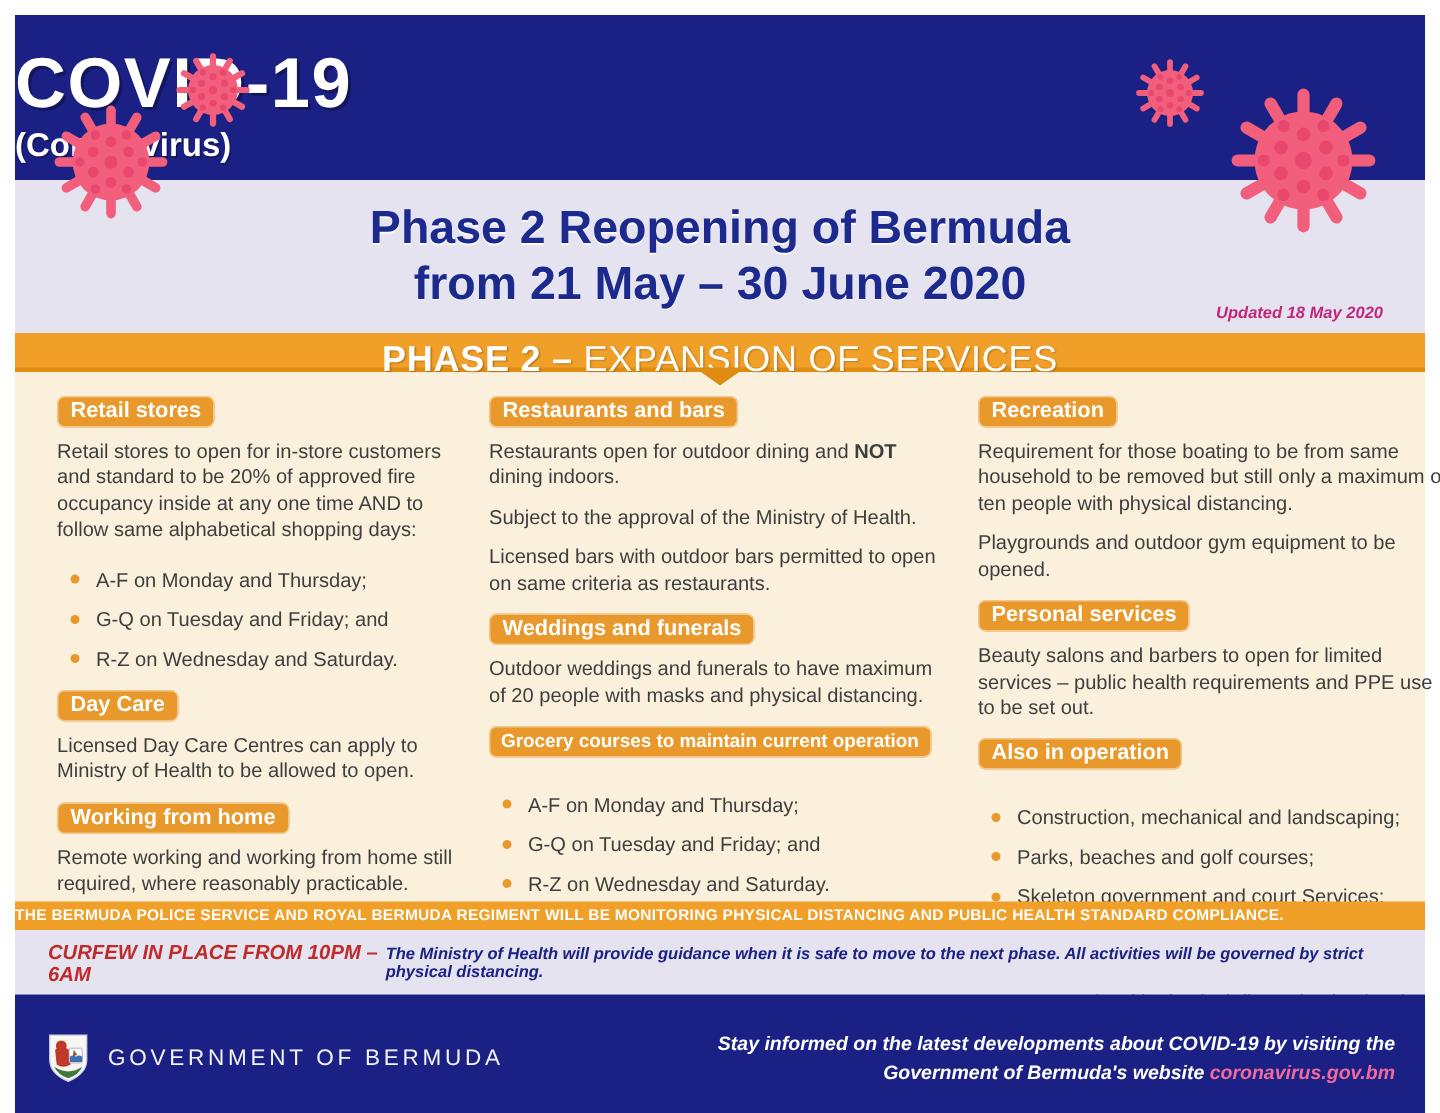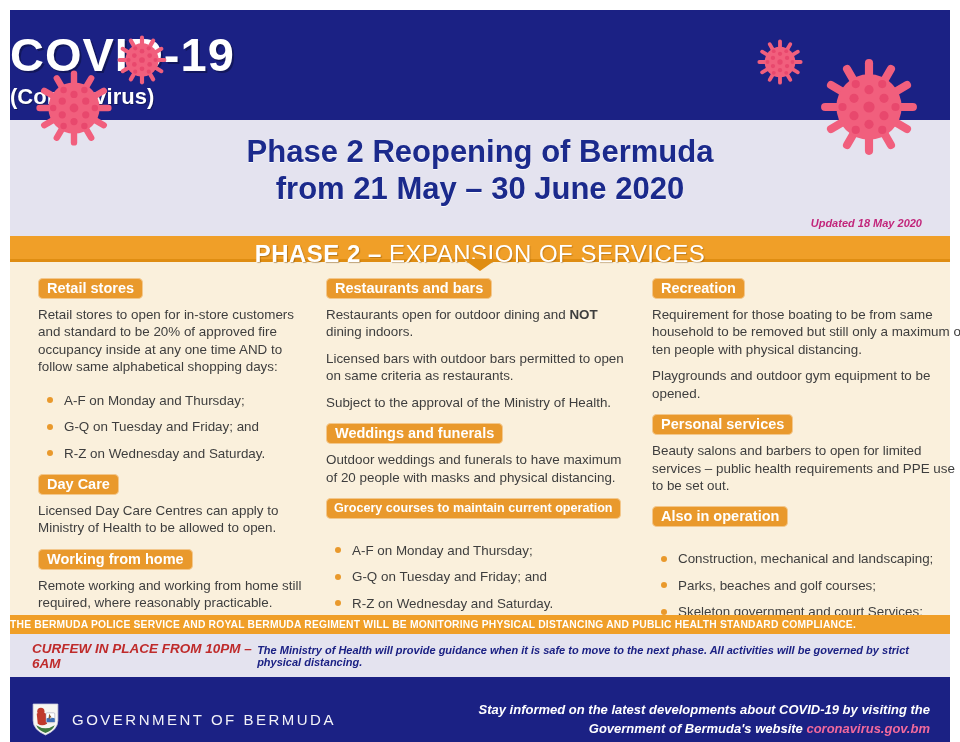--- a/index.html
+++ b/index.html
@@ -8,21 +8,21 @@
 
   .poster { position: relative; width: 960px; height: 742px; background: #fff; padding: 10px 10px 8px 10px; overflow: hidden; }
   .band { position: relative; width: 940px; }
 
   
   .header-band { height: 110px; background: #1b2184; text-align: left; color: #fff; padding-top: 17px; }
   .covid-title { font-size: 47px; font-weight: bold; letter-spacing: 1px; text-shadow: 2px 2px 0 rgba(0,0,0,.30); }
   .covid-sub   { font-size: 22px; font-weight: bold; margin-top: 2px; text-shadow: 1px 1px 0 rgba(0,0,0,.30); }
 
   
-  .subheader-band { height: 116px; background: #e4e3ef; text-align: center; padding-top: 13px; }
+  .subheader-band { height: 102px; background: #e4e3ef; text-align: center; padding-top: 13px; }
   .phase-title { color: #1b2a8c; font-size: 31px; font-weight: bold; line-height: 37px; text-shadow: 0 1px 0 rgba(255,255,255,.8); }
   .updated { position: absolute; right: 28px; bottom: 7px; color: #c2267b; font-size: 11px; font-weight: bold; font-style: italic; }
 
   
   .banner-band { height: 26px; background: #f09f28; border-bottom: 3px solid #df8d12; color: #fff;
                  text-align: center; line-height: 35px; font-size: 24px; letter-spacing: .5px; z-index: 3; }
   .banner-band .b-bold { font-weight: bold; text-shadow: 1px 1px 1px rgba(120,70,0,.45); }
   .banner-band .b-rest { font-weight: normal; text-shadow: 1px 1px 1px rgba(120,70,0,.35); }
   .banner-pointer { position: absolute; left: 50%; top: 100%; transform: translateX(-50%);
                     width: 0; height: 0; border-left: 17px solid transparent; border-right: 17px solid transparent;
@@ -161,22 +161,22 @@
       <div class="sect">
         <span class="badge">Working from home</span>
         <p>Remote working and working from home still required, where reasonably practicable.</p>
       </div>
     </div>
 
     <div class="col col-middle">
       <div class="sect">
         <span class="badge">Restaurants and bars</span>
         <p><span>Restaurants open for outdoor dining and </span><b>NOT</b><span> dining indoors.</span></p>
+        <p>Subject to the approval of the Ministry of Health.</p>
         <p>Licensed bars with outdoor bars permitted to open on same criteria as restaurants.</p>
-        <p>Subject to the approval of the Ministry of Health.</p>
       </div>
       <div class="sect">
         <span class="badge">Weddings and funerals</span>
         <p>Outdoor weddings and funerals to have maximum of 20 people with masks and physical distancing.</p>
       </div>
       <div class="sect">
         <span class="badge badge-sm">Grocery courses to maintain current operation</span>
         <ul>
           <li>A-F on Monday and Thursday;</li>
           <li>G-Q on Tuesday and Friday; and</li>

